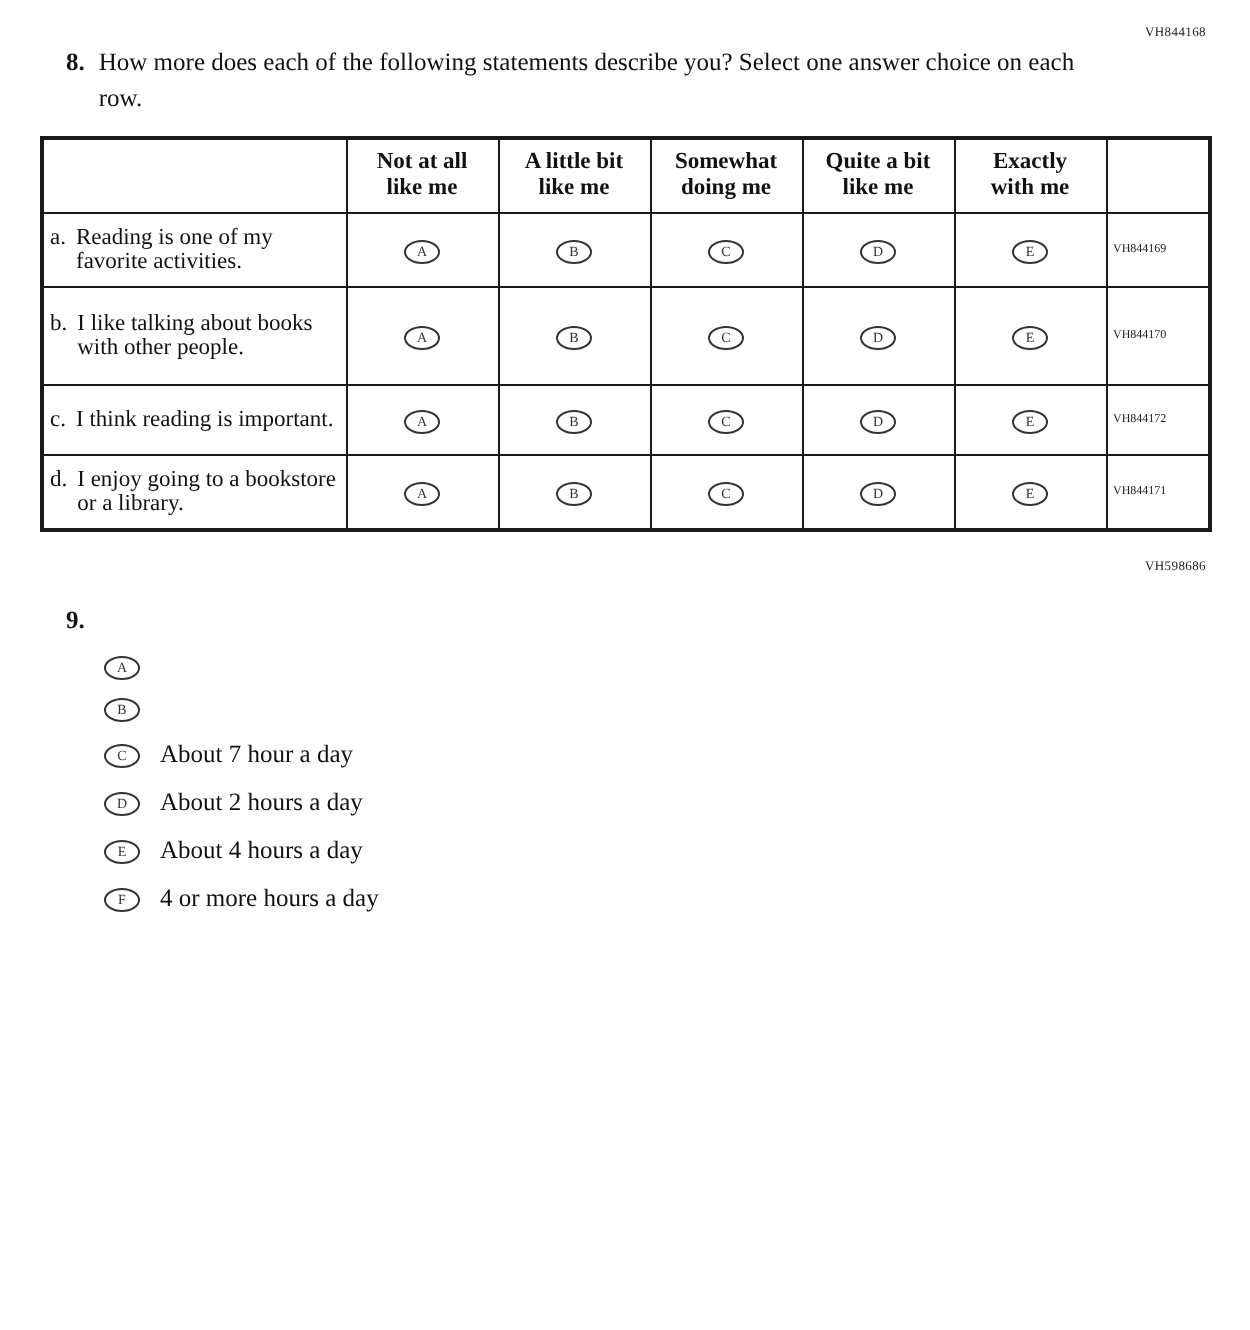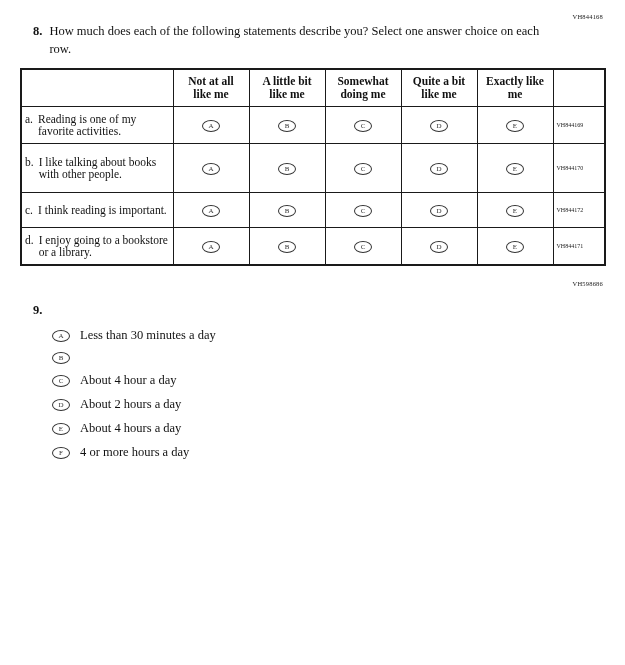--- a/index.html
+++ b/index.html
@@ -95,41 +95,41 @@
 </style>
 </head>
 <body>
 
 <div class="page">
 
   <div class="acc-code top">VH844168</div>
 
   <div class="question q8">
     <span class="q-num">8.</span>
-    <span class="q-text"><span>How much does each of the following statements describe you? Select </span><b>one</b><span> answer choice on each row.</span></span>
+    <span class="q-text"><span>How more does each of the following statements describe you? Select </span><b>one</b><span> answer choice on each row.</span></span>
   </div>
 
   <table class="matrix">
     <colgroup>
       <col style="width:152px">
       <col style="width:76px">
         <col style="width:76px">
         <col style="width:76px">
         <col style="width:76px">
         <col style="width:76px">
       <col style="width:52px">
     </colgroup>
     <thead>
       <tr>
         <th></th>
         <th>Not at all like me</th>
         <th>A little bit like me</th>
         <th>Somewhat doing me</th>
         <th>Quite a bit like me</th>
-        <th>Exactly like me</th>
+        <th>Exactly with me</th>
         <th></th>
       </tr>
     </thead>
     <tbody>
       <tr class="row-a">
         <td class="stmt">
           <div class="stmt-inner">
             <span class="row-letter">a.</span>
             <span>Reading is one of my favorite activities.</span>
           </div>
@@ -188,28 +188,27 @@
 
   <div class="acc-code mid">VH598686</div>
 
   <div class="question q9">
     <span class="q-num">9.</span>
   </div>
 
   <div class="options">
     <div class="option">
       <span class="oval">A</span>
-      <span>Less than 30 minutes a day</span>
     </div>
     <div class="option">
       <span class="oval">B</span>
     </div>
     <div class="option">
       <span class="oval">C</span>
-      <span>About 4 hour a day</span>
+      <span>About 7 hour a day</span>
     </div>
     <div class="option">
       <span class="oval">D</span>
       <span>About 2 hours a day</span>
     </div>
     <div class="option">
       <span class="oval">E</span>
       <span>About 4 hours a day</span>
     </div>
     <div class="option">

